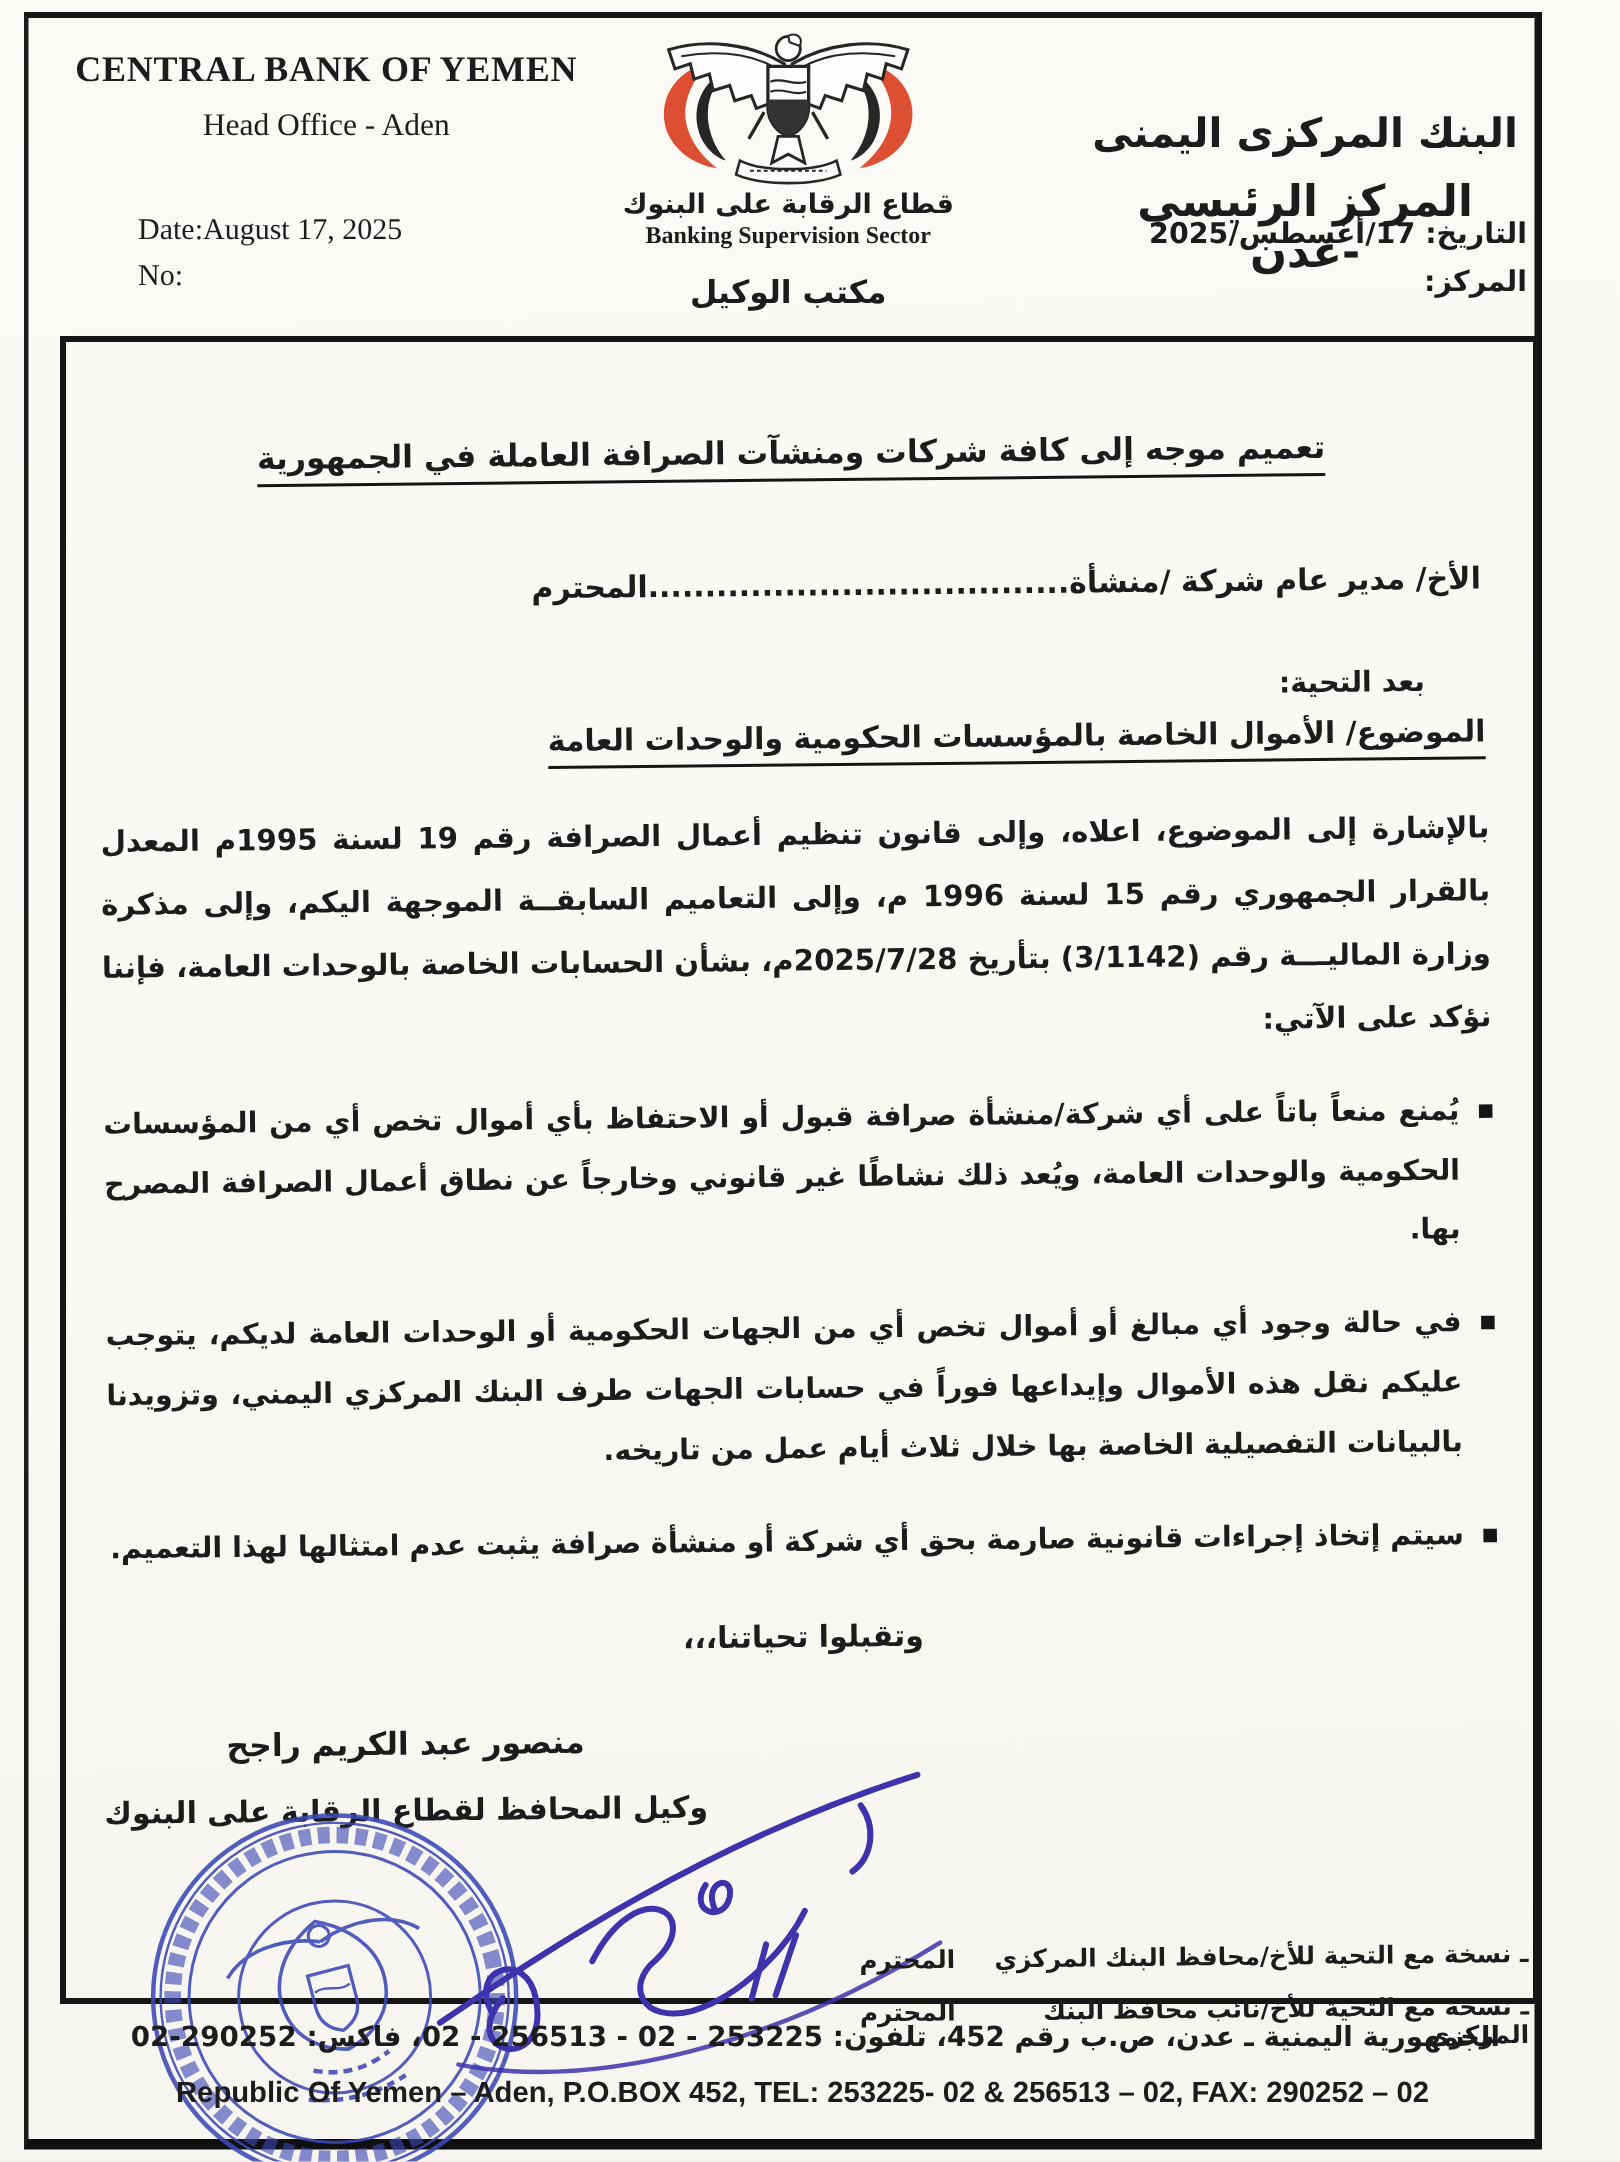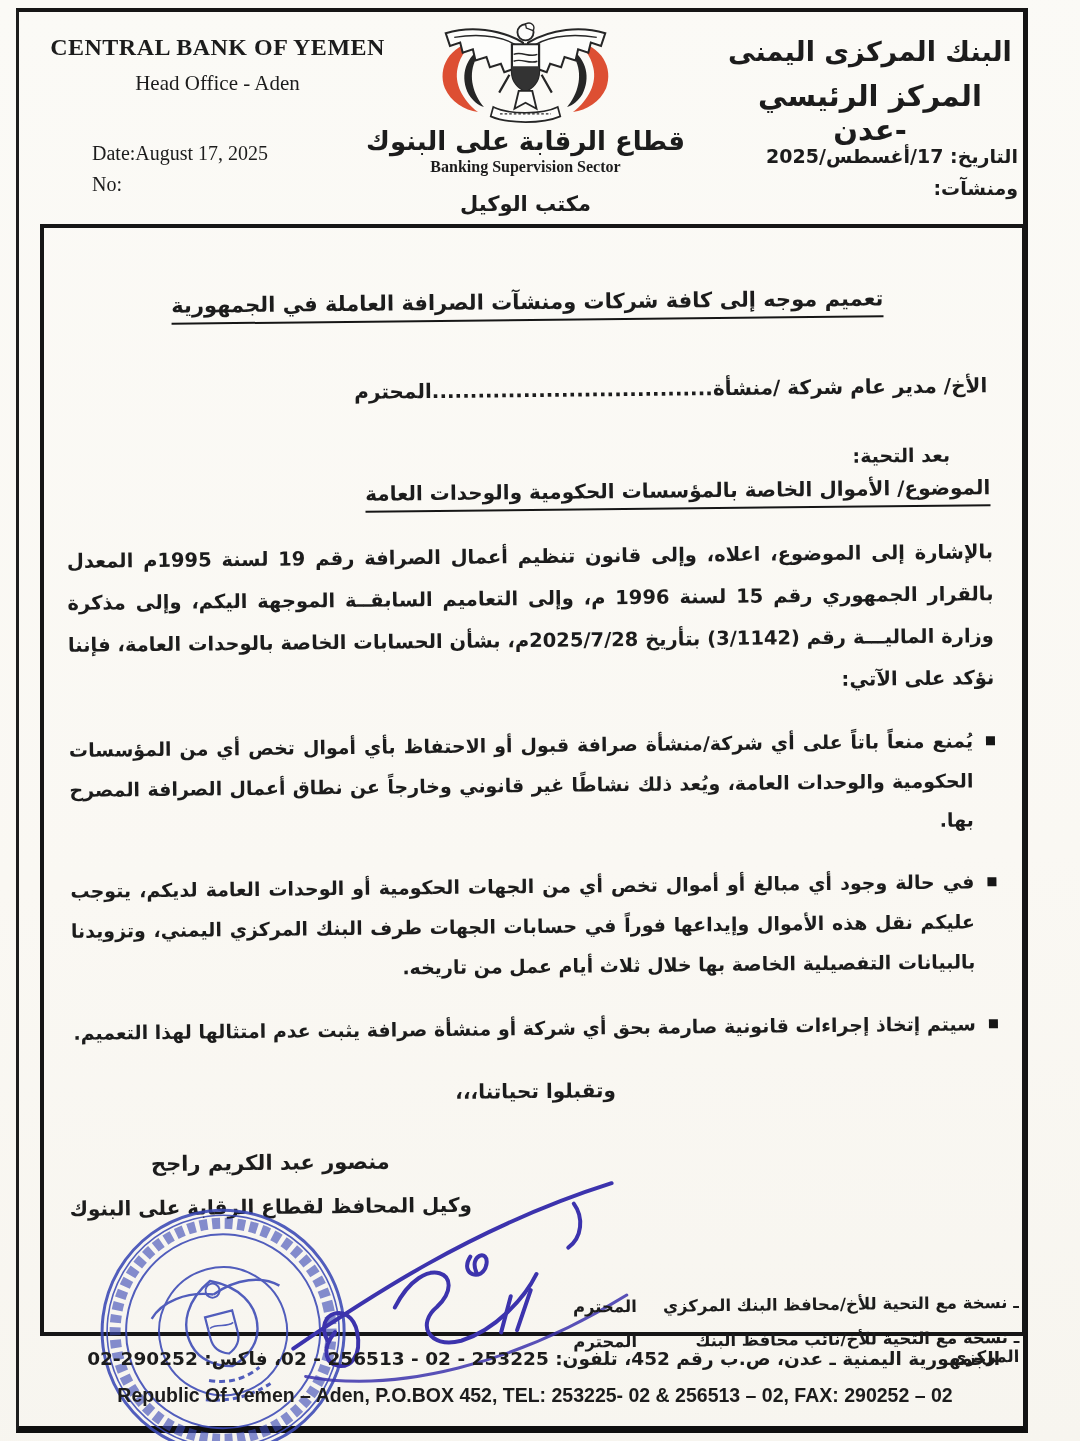--- a/index.html
+++ b/index.html
@@ -22,25 +22,25 @@
     border-right:5px solid #141414;
     border-bottom:7px solid #0f0f0f;
   }
   
   .hdr-left { position:absolute; left:45px; top:34px; width:345px; text-align:center; }
   .bank-en { font-family:"Liberation Serif", serif; font-weight:bold; font-size:24px; letter-spacing:.5px; }
   .office-en { font-family:"Liberation Serif", serif; font-weight:normal; font-size:21px; margin-top:10px; }
   .dateno { position:absolute; left:92px; top:138px; text-align:left; font-family:"Liberation Serif", serif; font-weight:normal; font-size:20px; line-height:1.55; }
   .hdr-center { position:absolute; left:358px; top:12px; width:335px; text-align:center; }
   .emblem { display:block; margin:0 auto; }
-  .sector-ar { font-size:26px; font-weight:bold; margin-top:2px; }
+  .sector-ar { font-size:18px; font-weight:bold; margin-top:2px; }
   .sector-en { font-family:"Liberation Serif", serif; font-weight:bold; font-size:16px; margin-top:2px; }
   .office-ar { font-size:21px; font-weight:bold; margin-top:16px; }
   .hdr-right { position:absolute; right:60px; top:36px; width:300px; text-align:center; direction:rtl; }
-  .bank-ar { font-size:27px; font-weight:bold; letter-spacing:-1px; }
+  .bank-ar { font-size:27px; font-weight:bold; letter-spacing:-1px;margin-top:38px; }
   .hq-ar { font-size:29px; font-weight:bold; margin-top:12px; }
   .dateno-ar { position:absolute; right:62px; top:140px; width:290px; direction:rtl; text-align:right; font-size:19px; font-weight:700; line-height:1.7; }
   
   .letter-box {
     position:absolute; left:40px; right:54px; top:224px; bottom:105px;
     border:4px solid #161616; background:transparent;
   }
   .letter-inner {
     position:relative; width:100%; height:100%;
     direction:rtl; padding:0 26px;
@@ -103,21 +103,21 @@
     <div class="sector-en">Banking Supervision Sector</div>
     <div class="office-ar">مكتب الوكيل</div>
   </div>
 
   <div class="hdr-right">
     <div class="bank-ar">البنك المركزى اليمنى</div>
     <div class="hq-ar">المركز الرئيسي -عدن</div>
   </div>
   <div class="dateno-ar">
     <div>التاريخ: 17/أغسطس/2025</div>
-    <div>ومنشآت:</div>
+    <div>المركز:</div>
   </div>
 
   <div class="letter-box">
     <div class="letter-inner">
       <div class="title">
         <span>تعميم موجه إلى كافة شركات ومنشآت الصرافة العاملة في الجمهورية</span>
       </div>
       <div class="addressee">الأخ/ مدير عام شركة /منشأة.....................................المحترم</div>
       <div class="greeting">بعد التحية:</div>
       <div class="subject">

